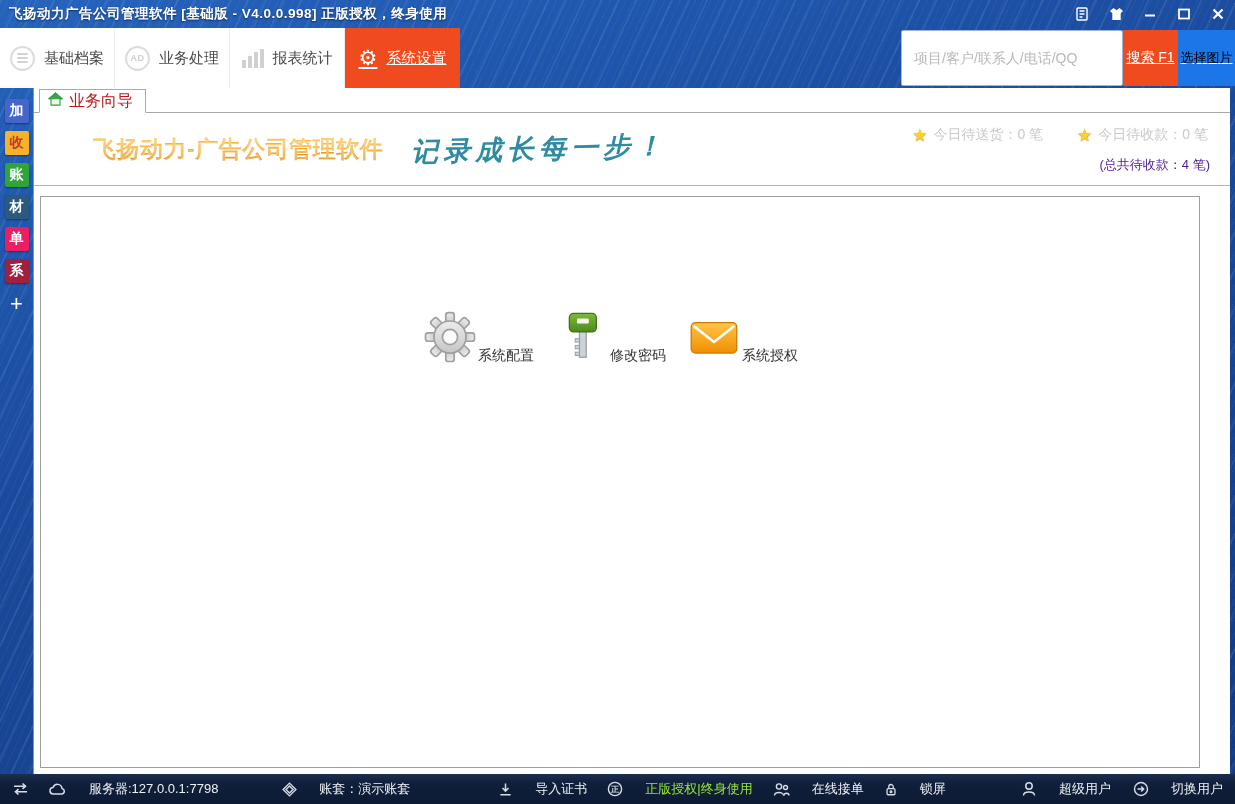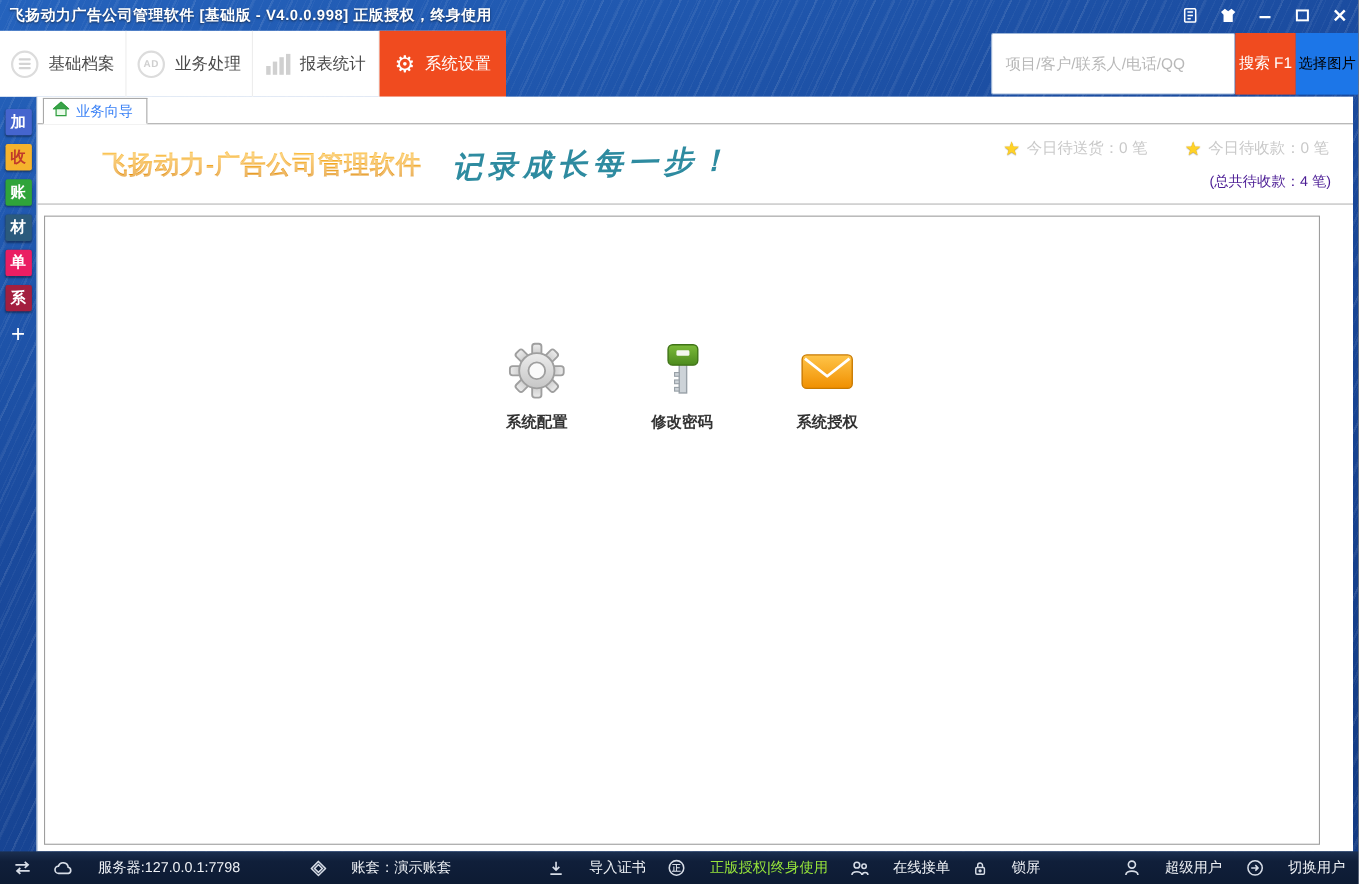--- a/index.html
+++ b/index.html
@@ -13,21 +13,21 @@
       repeating-linear-gradient(115deg, rgba(255,255,255,.04) 0 1px, rgba(255,255,255,0) 1px 7px),
       linear-gradient(160deg,#2563bd 0%,#1a4a9d 40%,#123a82 100%);
   }
   
   .titlebar{ height:28px; display:flex; align-items:center; padding-left:9px; flex:0 0 auto; }
   .title-text{ font-size:13.5px; font-weight:bold; color:#fff; text-shadow:0 1px 2px rgba(0,0,0,.55); letter-spacing:.5px; }
   .win-controls{ margin-left:auto; display:flex; height:100%; }
   .win-btn{ width:34px; height:100%; display:flex; align-items:center; justify-content:center; cursor:pointer; }
   .win-btn svg{ display:block; }
   
-  .navbar{ height:60px; display:flex; flex:0 0 auto; }
+  .navbar{ height:60px; display:flex; flex:0 0 auto;text-decoration:underline; }
   .nav-tabs{ display:flex; background:#fff; }
   .nav-tab{ width:115px; height:60px; display:flex; align-items:center; justify-content:center; gap:9px;
             color:#4a4a4a; font-size:15px; border-right:1px solid #ededed; cursor:pointer; }
   .nav-tab.active{ color:#fff; border-right:none; }
   .circ-icon{ width:25px; height:25px; border:2px solid #dcdcdc; border-radius:50%;
               display:flex; flex-direction:column; align-items:center; justify-content:center; gap:2px; flex:0 0 auto;}
   .circ-icon .bar{ width:11px; height:2px; background:#d3d3d3; border-radius:1px; }
   .circ-icon .ad{ font-size:9px; font-weight:bold; color:#cfcfcf; letter-spacing:.5px; }
   .chart-icon{ display:flex; align-items:flex-end; gap:2px; height:20px; }
   .chart-icon i{ display:block; width:4px; background:#d0d0d0; }
@@ -46,39 +46,39 @@
   .side-rail{ width:33px; flex:0 0 auto; display:flex; flex-direction:column; align-items:center; padding-top:11px; gap:8px; }
   .rail-btn{ width:24px; height:24px; border-radius:2px; font-size:14px; font-weight:bold;
              display:flex; align-items:center; justify-content:center; cursor:pointer;
              box-shadow:0 1px 2px rgba(0,0,0,.4); }
   .rail-plus{ font-size:22px; color:#fff; font-weight:normal; cursor:pointer; line-height:1; margin-top:2px; }
   .content{ flex:1; background:#fff; display:flex; flex-direction:column; min-width:0; margin-right:5px;
             border-left:1px solid #7d96bb; }
   
   .tabstrip{ height:25px; background:#fff; border-bottom:1px solid #a9a9a9; padding-left:5px; display:flex; align-items:flex-end; flex:0 0 auto;}
   .page-tab{ height:24px; margin-bottom:-1px; background:#fff; border:1px solid #a9a9a9; border-bottom:1px solid #fff;
-             display:flex; align-items:center; gap:6px; padding:0 12px 0 8px; font-size:13px; color:#3b82f6; cursor:pointer; }
+             display:flex; align-items:center; gap:6px; padding:0 12px 0 8px; font-size:16px; color:#b91c1c; cursor:pointer; }
   
   .banner{ height:73px; position:relative; display:flex; align-items:center; padding-left:59px; border-bottom:1px solid #b5b5b5; flex:0 0 auto;}
   .logo-text{ font-size:23px; font-weight:bold; letter-spacing:.5px;
               background:linear-gradient(180deg,#ffc95122 0%,#f7b034 35%,#e08c05 100%);
               background:linear-gradient(180deg,#ffca52 0%,#f0a21d 55%,#d97f00 100%);
               -webkit-background-clip:text; background-clip:text; color:transparent;
               text-shadow:0 1px 0 rgba(255,255,255,.35); }
   .slogan{ margin-left:28px; font-family:"DejaVu Serif", serif; font-style:italic; font-size:27px;
            color:#2e8ba0; letter-spacing:5px; transform:rotate(-1.5deg); font-weight:bold; }
   .banner-stats{ position:absolute; right:22px; top:13px; display:flex; gap:34px; font-size:14px; color:#c9c9c9; }
   .stat{ display:flex; align-items:center; gap:6px; }
   .star{ color:#ffd227; font-size:17px; text-shadow:0 0 1px #c89200, 0 1px 1px rgba(0,0,0,.25); line-height:1; }
   .banner-total{ position:absolute; right:20px; top:43px; font-size:13px; color:#ee0000; }
   
   .panel{ flex:1; margin:10px 30px 6px 6px; border:1px solid #9e9e9e; position:relative; overflow:hidden; }
   .shortcut-grid{ margin-top:112px; display:flex; flex-direction:column; align-items:center; gap:46px; }
   .shortcut-row{ display:flex; }
-  .shortcut{ width:132px; display:flex; flex-direction:column; align-items:center; cursor:pointer;font-weight:bold; }
+  .shortcut{ width:132px; display:flex; flex-direction:row; align-items:flex-end; cursor:pointer; }
   .shortcut .ico{ width:56px; height:56px; display:flex; align-items:center; justify-content:center; }
   .shortcut .lbl{ margin-top:10px; font-size:14px; color:#333; }
   
   .statusbar{ height:30px; flex:0 0 auto; background:linear-gradient(180deg,#1b2f50 0%,#101f3a 30%,#0d1b33 100%);
               display:flex; align-items:center; padding:0 12px; font-size:13px; color:#eef1f5; }
   .sb-item{ display:flex; align-items:center; gap:22px; white-space:nowrap; }
   .sb-item svg{ display:block; }
   .sb-right{ margin-left:auto; display:flex; gap:22px; }
   .ml-lg{ margin-left:64px; } .ml-xl{ margin-left:88px; } .ml-md{ margin-left:20px; }
   .lic{ }

